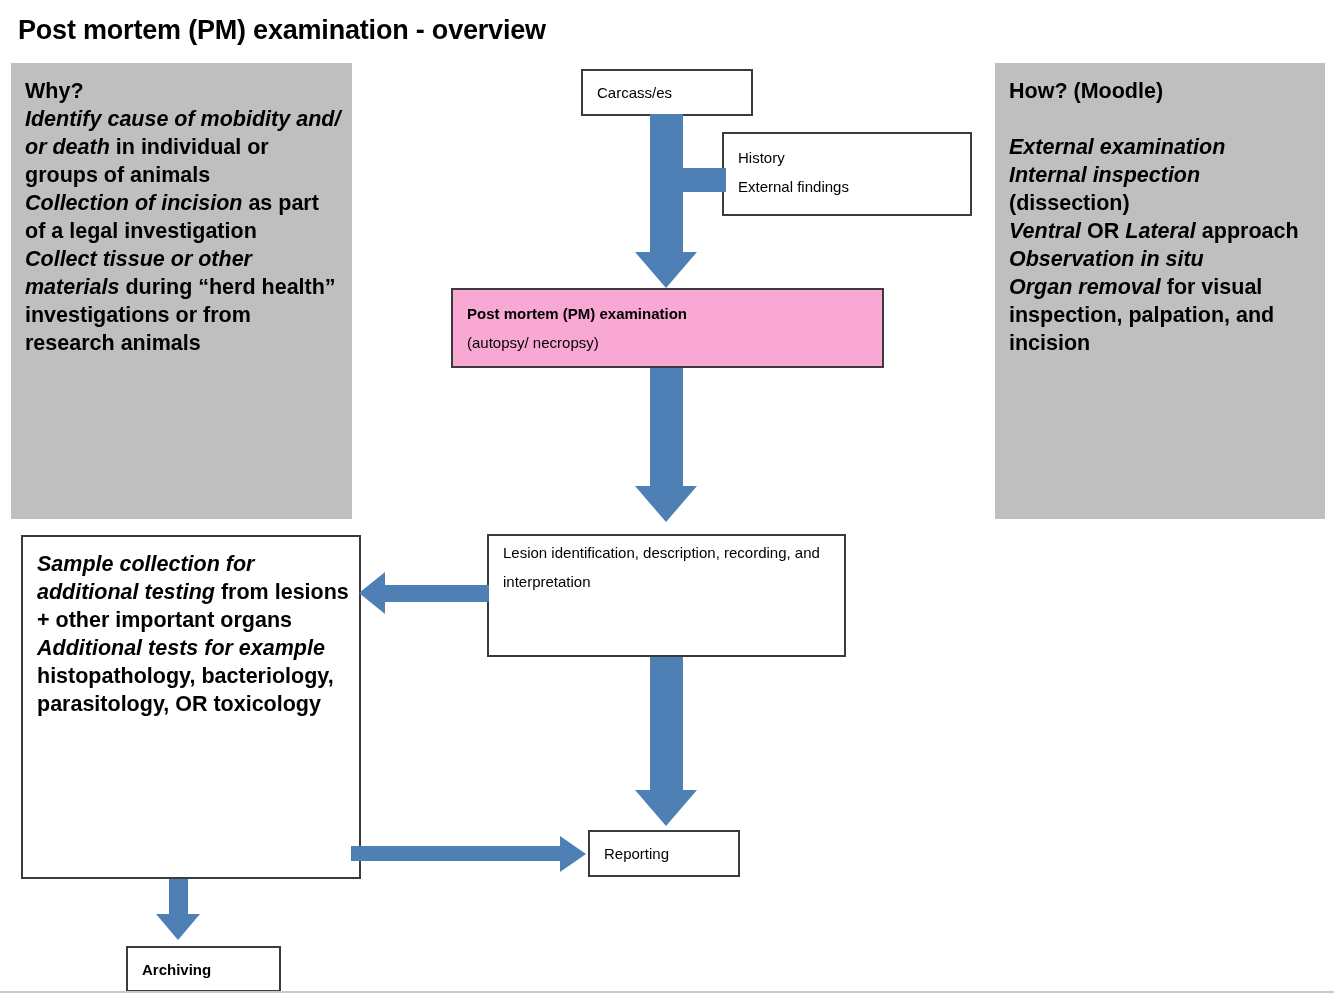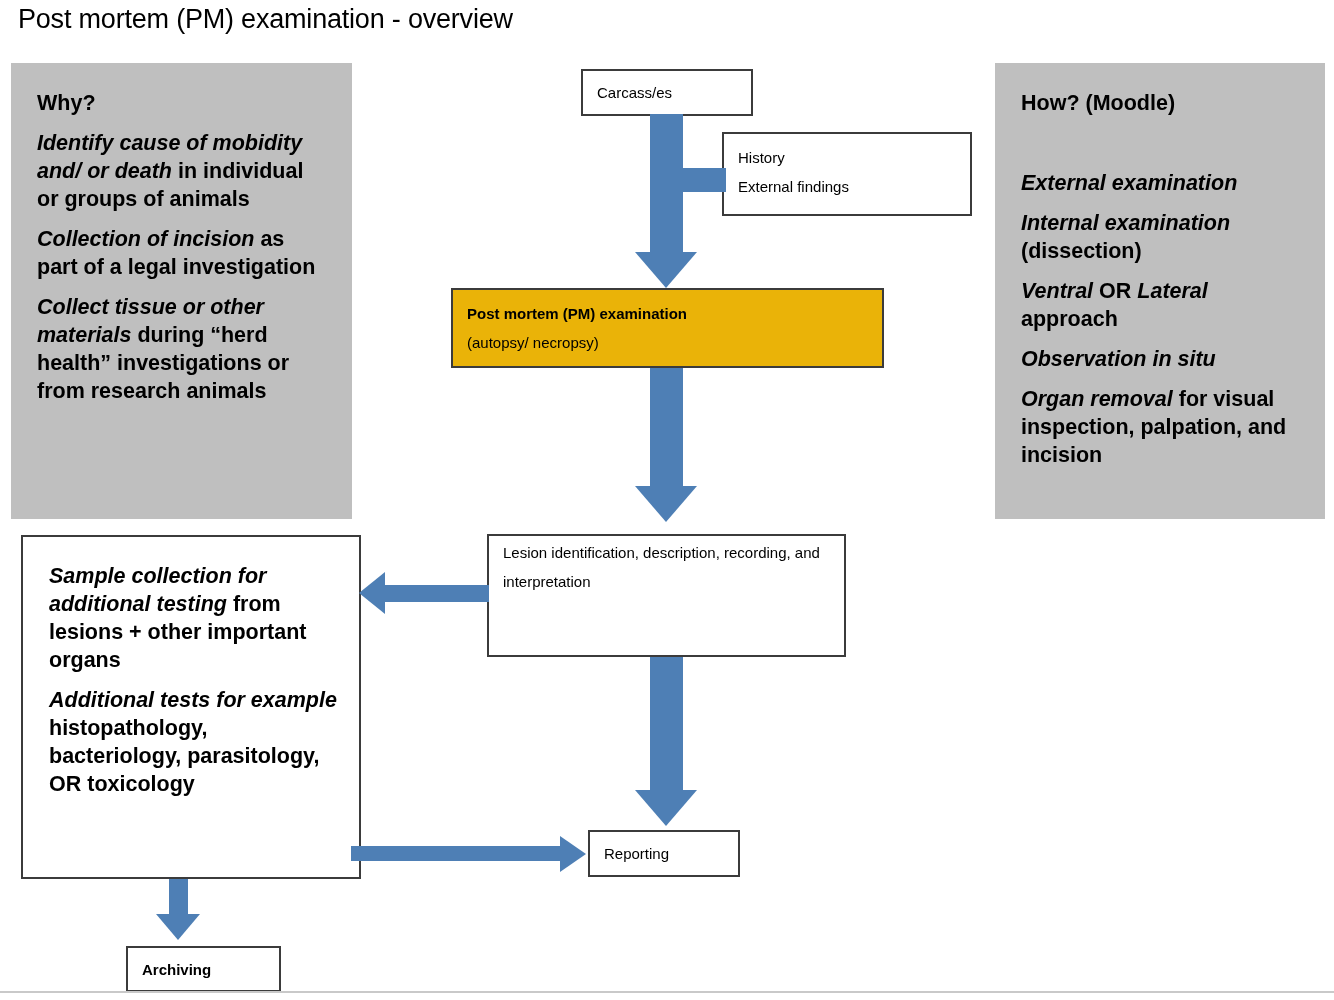--- a/index.html
+++ b/index.html
@@ -16,51 +16,51 @@
     width: 1334px;
     height: 1000px;
     background: #ffffff;
     overflow: hidden;
   }
   .abs { position: absolute; }
 
   
   #page-title {
     left: 18px;
-    top: 4px;
+    top: 15px;
     font-size: 27px;
-    font-weight: normal;
+    font-weight: bold;
     letter-spacing: -0.2px;
     white-space: nowrap;
   }
 
   
   .gray-panel {
     background: #bfbfbf;
     box-sizing: border-box;
   }
   .white-box {
     background: #ffffff;
     border: 2px solid #3b3b3b;
     box-sizing: border-box;
   }
   .gray-box {
-    background: #eab308;
+    background: #f9a8d4;
     border: 2px solid #3b3b3b;
     box-sizing: border-box;
   }
 
   .panel-text {
     font-size: 21.5px;
     line-height: 28px;
   }
   .panel-text .bi { font-weight: bold; font-style: italic; }
   .panel-text .b  { font-weight: bold; }
   .panel-text .n  { font-weight: bold; font-style: normal; }
-  .panel-text p { margin: 12px; }
+  .panel-text p { margin: 0; }
 
   .box-text {
     font-size: 15px;
     line-height: 29px;
   }
   .box-text .b { font-weight: bold; }
   .box-text p { margin: 0; }
 
   
   .arrow-shaft-v { background: #4e7fb5; }
@@ -136,21 +136,21 @@
   <div class="abs gray-panel" style="left:995px; top:63px; width:330px; height:456px;">
     <div class="panel-text" style="padding:14px 6px 0 14px;">
       <p>
         <span class="b">How?</span><span class="n"> (Moodle)</span>
       </p>
       <p>&nbsp;</p>
       <p>
         <span class="bi">External examination</span>
       </p>
       <p>
-        <span class="bi">Internal examination</span><span class="n"> (dissection)</span>
+        <span class="bi">Internal inspection</span><span class="n"> (dissection)</span>
       </p>
       <p>
         <span class="bi">Ventral</span><span class="n"> OR </span><span class="bi">Lateral</span><span class="n"> approach</span>
       </p>
       <p>
         <span class="bi">Observation in situ</span>
       </p>
       <p>
         <span class="bi">Organ removal</span><span class="n"> for visual inspection, palpation, and incision</span>
       </p>

